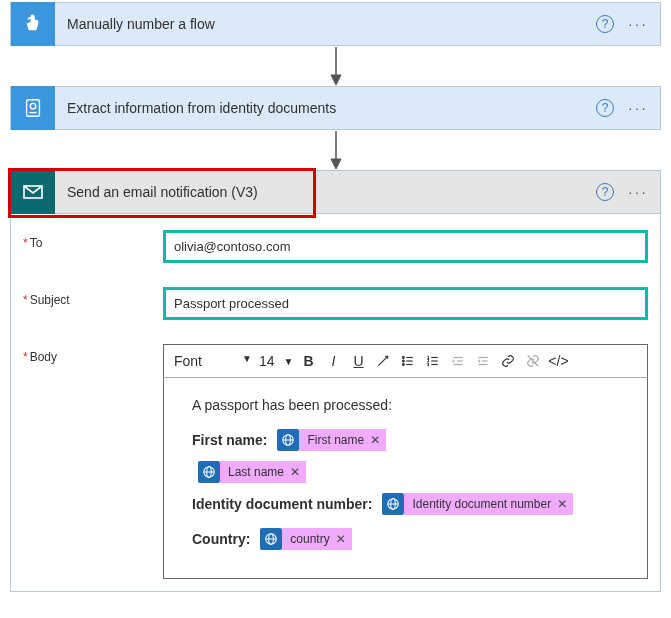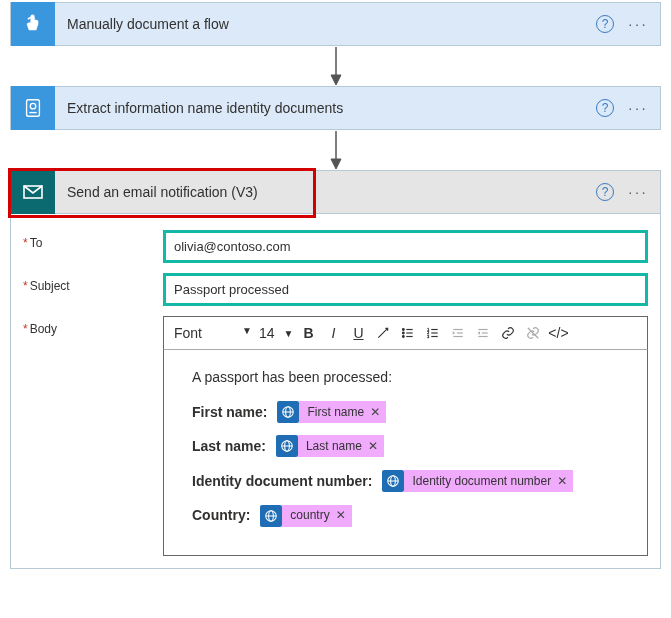--- a/index.html
+++ b/index.html
@@ -75,21 +75,21 @@
     height: 50px;
     pointer-events: none;
   }
   .expanded {
     border: 1px solid #b8c9d6;
     border-top: none;
     padding: 16px 12px 12px 12px;
   }
   .form-row {
     display: flex;
-    margin-bottom: 10px;
+    margin-bottom: 24px;
     align-items: flex-start;
   }
   .form-label {
     width: 140px;
     flex: 0 0 140px;
     font-size: 12px;
     color: #333;
     padding-top: 6px;
   }
   .form-label .req { color: #c0392b; margin-right: 2px; }
@@ -172,21 +172,21 @@
 </head>
 <body>
 
 <div class="step step-blue">
   <div class="step-icon icon-blue">
     <svg width="22" height="22" viewBox="0 0 24 24" fill="none" stroke="#fff" stroke-width="1.6">
       <path d="M10 4 v8 l-2 -1 -2 1 2 6 h7 l2-6 v-3 l-2-1 -2 1 v-5 a1.5 1.5 0 0 0 -3 0" fill="#fff" stroke="#fff"></path>
       <path d="M6.5 7 a4 4 0 0 1 7 0" stroke="#fff" fill="none"></path>
     </svg>
   </div>
-  <div class="step-title">Manually document a flow</div>
+  <div class="step-title">Manually number a flow</div>
   <div class="step-actions">
     <div class="help-icon">?</div>
     <div class="more-icon">···</div>
   </div>
 </div>
 
 <div class="arrow">
   <svg width="20" height="38" viewBox="0 0 20 38" stroke="#555" fill="#555">
     <line x1="10" y1="0" x2="10" y2="30" stroke-width="1.5"></line>
     <polygon points="10,38 5,28 15,28"></polygon>
@@ -194,21 +194,21 @@
 </div>
 
 <div class="step step-blue">
   <div class="step-icon icon-blue">
     <svg width="22" height="22" viewBox="0 0 24 24" fill="none" stroke="#fff" stroke-width="1.5">
       <rect x="5" y="3" width="14" height="18" rx="2"></rect>
       <circle cx="12" cy="10" r="3"></circle>
       <line x1="8" y1="17" x2="16" y2="17"></line>
     </svg>
   </div>
-  <div class="step-title">Extract information name identity documents</div>
+  <div class="step-title">Extract information from identity documents</div>
   <div class="step-actions">
     <div class="help-icon">?</div>
     <div class="more-icon">···</div>
   </div>
 </div>
 
 <div class="arrow">
   <svg width="20" height="38" viewBox="0 0 20 38" stroke="#555" fill="#555">
     <line x1="10" y1="0" x2="10" y2="30" stroke-width="1.5"></line>
     <polygon points="10,38 5,28 15,28"></polygon>
@@ -335,21 +335,20 @@
                 </svg>
             </span>
             <span class="token-text">
                 <span>First name</span>
                 <span class="x">✕</span>
               </span>
           </span>
         </div>
 
         <div class="line">
-          <span class="lbl">Last name:</span>
           <span class="token-wrap">
             <span class="token-icon">
               <svg width="14" height="14" viewBox="0 0 24 24" stroke="#fff" fill="none" stroke-width="1.8">
                   <circle cx="12" cy="12" r="9"></circle>
                   <ellipse cx="12" cy="12" rx="4" ry="9"></ellipse>
                   <line x1="3" y1="12" x2="21" y2="12"></line>
                 </svg>
             </span>
             <span class="token-text">
                 <span>Last name</span>

